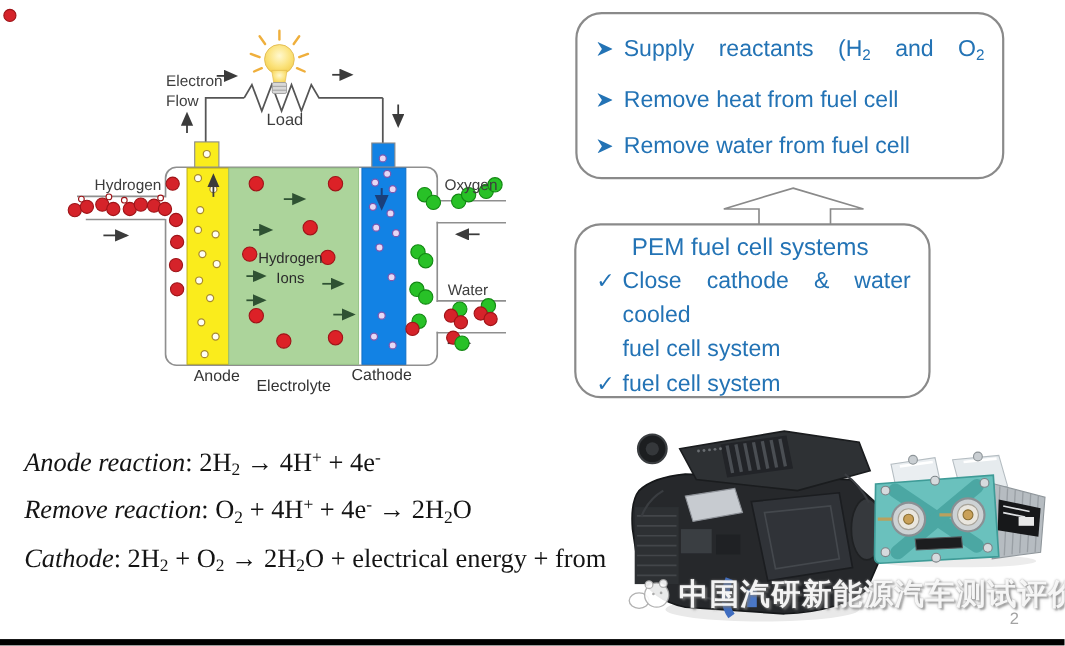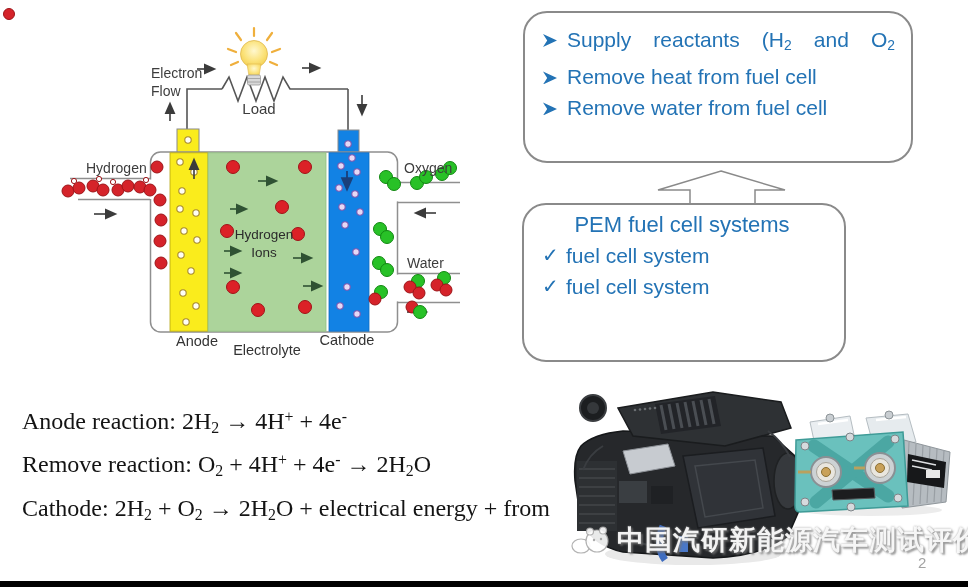--- a/index.html
+++ b/index.html
@@ -4,36 +4,36 @@
 <style>
   html,body{margin:0;padding:0;background:#fff;}
   .stage{position:relative;width:968px;height:587px;background:#fff;overflow:hidden;
          font-family:"Liberation Sans",sans-serif;}
   .stage *{box-sizing:border-box;}
 
   
   .bubble{position:absolute;border:2px solid #8a8a8a;border-radius:24px;background:#fff;
           color:#2373B5;}
   .bubble1{left:523px;top:11px;width:390px;height:152px;padding:11px 16px 8px 12px;
-           font-size:21px;line-height:31px;}
+           font-size:21px;line-height:42px;}
   .bubble2{left:522px;top:203px;width:324px;height:159px;padding:4px 16px 6px 12px;
            font-size:21px;line-height:31px;}
   .bubble-title{text-align:center;font-size:22px;line-height:31px;}
   .bitem{display:flex;align-items:flex-start;}
   .bull{flex:0 0 30px;text-align:left;padding-left:6px;}
   .arrow-bullet{display:inline-block;width:14px;height:13px;margin-top:9px;background:#2373B5;
                 clip-path:polygon(0 0,100% 50%,0 100%,30% 50%);}
   .check-bullet{font-family:"DejaVu Sans",sans-serif;color:#2373B5;font-size:20px;}
   .itext{flex:1;}
   .jline{text-align:justify;text-align-last:justify;}
 
   
   .seg-sub{font-size:66%;vertical-align:-0.25em;}
   .seg-sup{font-size:66%;vertical-align:0.45em;}
-  .seg-i{margin-top:26px;}
+  .seg-i{font-style:italic;margin-top:26px;}
 
   
   .eq{position:absolute;left:22px;font-family:"Liberation Serif","DejaVu Serif",serif;
       font-size:24px;color:#141414;white-space:nowrap;}
 
   .svgabs{position:absolute;}
 
   .watermark{position:absolute;left:570px;top:522px;display:flex;align-items:center;gap:5px;
              pointer-events:none;}
   .watermark-text{font-size:27px;font-weight:700;letter-spacing:1px;color:rgba(252,252,252,0.93);
@@ -262,20 +262,21 @@
 
   <svg class="svgabs" style="left:650px;top:168px" width="140" height="38" viewBox="0 0 140 38">
     <polygon points="71,3 135,22 105,22 105,37 40,37 40,22 8,22" fill="#ffffff" stroke="#8a8a8a" stroke-width="1.5"></polygon>
   </svg>
 
   <div class="bubble bubble2">
     <div class="bubble-title">PEM fuel cell systems</div>
     <div class="bitem">
       <span class="bull check-bullet">✓</span>
       <div class="itext">
+        <div class="jline"><span>Close cathode &amp; water cooled</span></div>
         <div><span>fuel cell system</span></div>
       </div>
     </div>
     <div class="bitem">
       <span class="bull check-bullet">✓</span>
       <div class="itext">
         <div><span>fuel cell system</span></div>
       </div>
     </div>
   </div>

